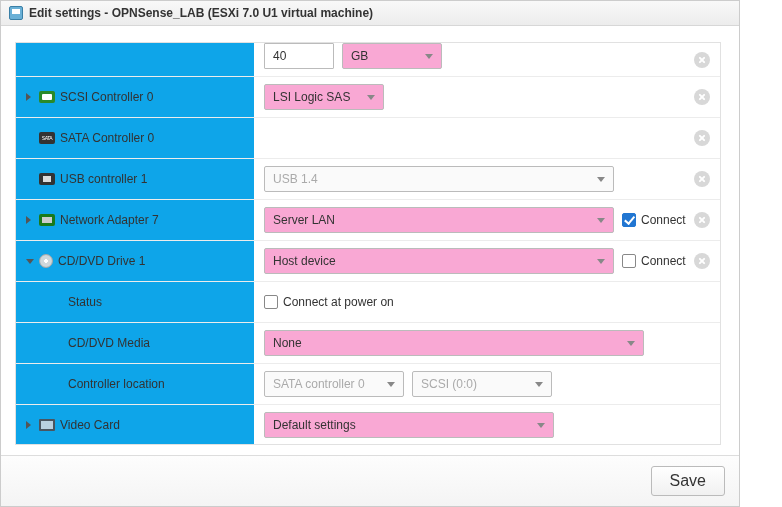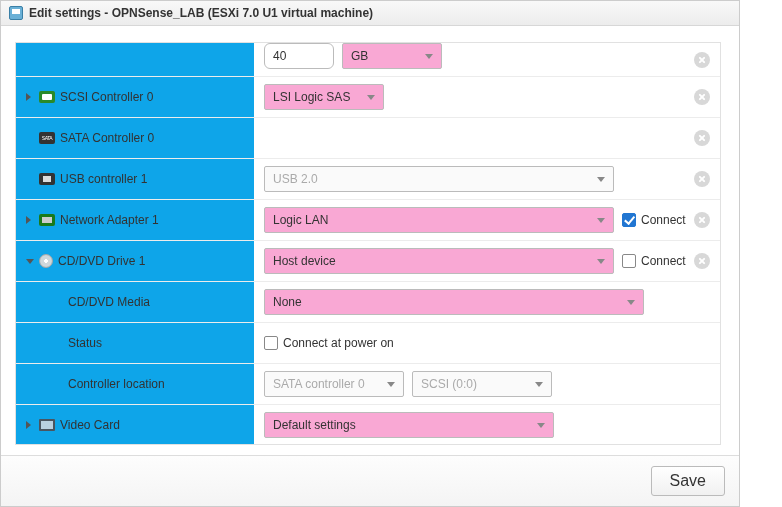--- a/index.html
+++ b/index.html
@@ -158,21 +158,21 @@
     margin-top:-2px;
     border-left:4px solid transparent;
     border-right:4px solid transparent;
     border-top:5px solid #888;
   }
   .txt-input {
     border:1px solid #bbb;
     height:26px;
     padding:0 8px;
     width: 70px;
-    border-radius:6px;
+    border-radius:1px;
     background:#fff;
     color:#333;
   }
   .chk {
     display:inline-flex; align-items:center; gap:5px;
     cursor:pointer;
   }
   .chk-box {
     width:14px; height:14px; border:1px solid #888; border-radius:2px;
     display:inline-flex; align-items:center; justify-content:center;
@@ -253,35 +253,35 @@
         </div>
       </div>
 
       <div class="row">
         <div class="label-cell" style="padding-left:23px;">
           <span class="hw-icon usb"></span>
           <span class="label-text">USB controller 1</span>
         </div>
         <div class="value-cell">
           <span class="sel disabled" style="width:350px;">
-              <span>USB 2.0</span>
+              <span>USB 1.4</span>
             </span>
           <span class="remove-btn"></span>
         </div>
       </div>
 
       <div class="row">
         <div class="label-cell">
           <span class="caret right"></span>
           <span class="hw-icon net"></span>
-          <span class="label-text">Network Adapter 1</span>
+          <span class="label-text">Network Adapter 7</span>
         </div>
         <div class="value-cell">
           <span class="sel" style="width:350px;">
-              <span>Logic LAN</span>
+              <span>Server LAN</span>
             </span>
           <span class="chk">
             <span class="chk-box checked"></span>
             <span>Connect</span>
           </span>
           <span class="remove-btn"></span>
         </div>
       </div>
 
       <div class="row">
@@ -297,43 +297,43 @@
           <span class="chk">
             <span class="chk-box"></span>
             <span>Connect</span>
           </span>
           <span class="remove-btn"></span>
         </div>
       </div>
 
       <div class="row">
         <div class="label-cell sub">
-          <span class="label-text">CD/DVD Media</span>
-        </div>
-        <div class="value-cell">
-          <span class="sel" style="width:380px;">
-              <span>None</span>
-            </span>
-        </div>
-      </div>
-
-      <div class="row">
-        <div class="label-cell sub">
           <span class="label-text">Status</span>
         </div>
         <div class="value-cell">
           <span class="chk">
             <span class="chk-box"></span>
             <span>Connect at power on</span>
           </span>
         </div>
       </div>
 
       <div class="row">
         <div class="label-cell sub">
+          <span class="label-text">CD/DVD Media</span>
+        </div>
+        <div class="value-cell">
+          <span class="sel" style="width:380px;">
+              <span>None</span>
+            </span>
+        </div>
+      </div>
+
+      <div class="row">
+        <div class="label-cell sub">
           <span class="label-text">Controller location</span>
         </div>
         <div class="value-cell">
           <span class="sel disabled" style="width:140px;">
               <span>SATA controller 0</span>
             </span>
           <span class="sel disabled" style="width:140px;">
               <span>SCSI (0:0)</span>
             </span>
         </div>

